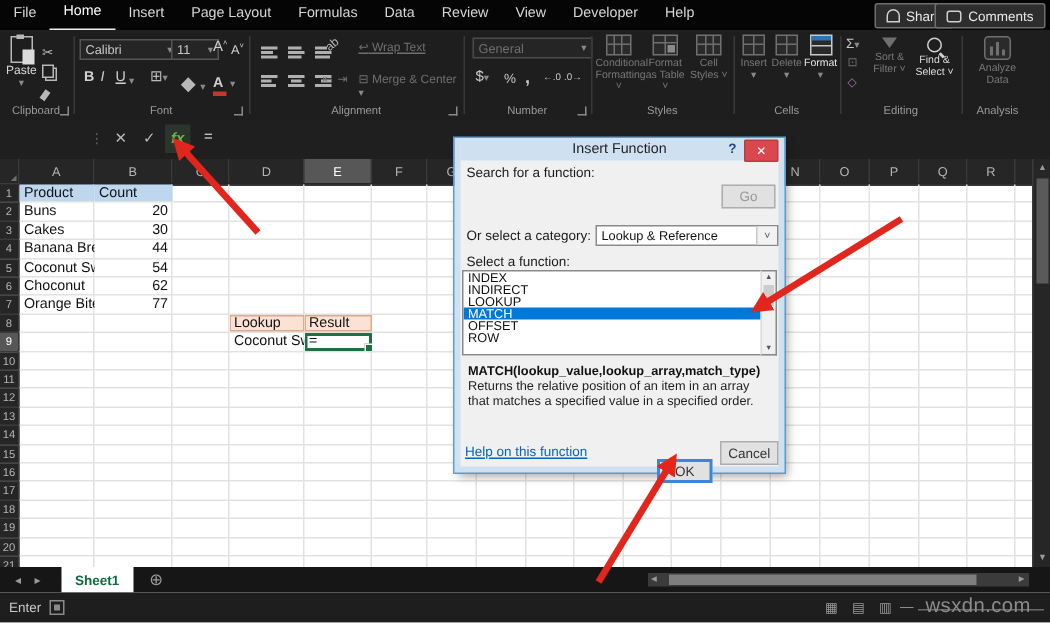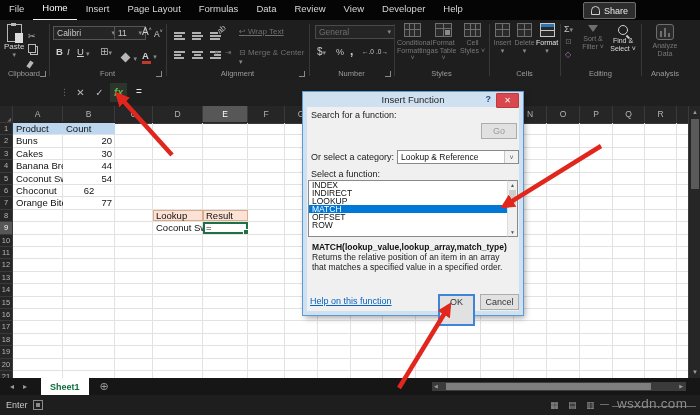--- a/index.html
+++ b/index.html
@@ -100,20 +100,24 @@
         <div class="rtab">Formulas</div>
         <div class="rtab">Data</div>
         <div class="rtab">Review</div>
         <div class="rtab">View</div>
         <div class="rtab">Developer</div>
         <div class="rtab">Help</div>
       </div>
     <div class="topbtn abs" style="right:64px;top:2px;">
       <span style="display:inline-block;width:7px;height:7px;border:1px solid #cfcfcf;border-radius:50% 50% 0 0;"></span>
       <span>Share</span>
+    </div>
+    <div class="topbtn abs" style="right:3px;top:2px;">
+      <span style="display:inline-block;width:8px;height:6px;border:1px solid #cfcfcf;border-radius:2px;"></span>
+      <span>Comments</span>
     </div>
   </div>
 
   <div class="abs ribbon">
 
     <div class="rgroup" style="left:0;width:48px;">
       <div class="abs" style="left:4px;top:4px;text-align:center;">
         <div style="width:13px;height:16px;border:1px solid #b8b8b8;margin:0 auto;position:relative;">
           <i style="position:absolute;left:3px;top:-2px;width:5px;height:3px;background:#b8b8b8;"></i>
           <i style="position:absolute;right:-2px;bottom:-2px;width:8px;height:10px;background:#dcdcdc;"></i>
@@ -387,21 +391,21 @@
       <div class="cell fill-blue" style="left: 63px; top: 17px; width: 46px; height: 11.4px;">Count</div>
       <div class="cell" style="left: 13px; top: 29.4px; width: 44px; height: 11.4px;">Buns</div>
       <div class="cell" style="left: 63px; top: 29.4px; width: 46px; height: 11.4px; text-align: right;">20</div>
       <div class="cell" style="left: 13px; top: 41.8px; width: 44px; height: 11.4px;">Cakes</div>
       <div class="cell" style="left: 63px; top: 41.8px; width: 46px; height: 11.4px; text-align: right;">30</div>
       <div class="cell" style="left: 13px; top: 54.2px; width: 44px; height: 11.4px;">Banana Bread</div>
       <div class="cell" style="left: 63px; top: 54.2px; width: 46px; height: 11.4px; text-align: right;">44</div>
       <div class="cell" style="left: 13px; top: 66.6px; width: 44px; height: 11.4px;">Coconut Swirl</div>
       <div class="cell" style="left: 63px; top: 66.6px; width: 46px; height: 11.4px; text-align: right;">54</div>
       <div class="cell" style="left: 13px; top: 79px; width: 44px; height: 11.4px;">Choconut</div>
-      <div class="cell" style="left: 63px; top: 79px; width: 46px; height: 11.4px; text-align: center;">62</div>
+      <div class="cell" style="left: 63px; top: 79px; width: 46px; height: 11.4px; text-align: right;">62</div>
       <div class="cell" style="left: 13px; top: 91.4px; width: 44px; height: 11.4px;">Orange Bites</div>
       <div class="cell" style="left: 63px; top: 91.4px; width: 46px; height: 11.4px; text-align: right;">77</div>
       <div class="cell fill-peach" style="left: 153px; top: 103.8px; width: 44px; height: 11.4px;">Lookup</div>
       <div class="cell fill-peach" style="left: 203px; top: 103.8px; width: 39px; height: 11.4px;">Result</div>
       <div class="cell" style="left: 153px; top: 116.2px; width: 44px; height: 11.4px;">Coconut Swirl</div>
       <div class="cell selcell" style="left: 203px; top: 116.2px; width: 39px; height: 11.4px;">=<span class="handle"></span></div>
     </div>
 
   <div class="abs vscroll">
     <div class="abs" style="left:0;top:0;width:12px;height:12px;color:#9a9a9a;font-size:6px;text-align:center;line-height:12px;">▲</div>
@@ -435,21 +439,21 @@
     <div class="lscroll">
       <span class="ar" style="top:0;">▲</span>
       <span class="lthumb"></span>
       <span class="ar" style="bottom:0;">▼</span>
     </div>
 
     <div class="dsig">MATCH(lookup_value,lookup_array,match_type)</div>
     <div class="ddesc">Returns the relative position of an item in an array that matches a specified value in a specified order.</div>
 
     <div class="dlink">Help on this function</div>
-    <div class="dbtn def" style="left:131px;top:198px;width:37px;height:32px;line-height:12px;">OK</div>
+    <div class="dbtn def" style="left:131px;top:210px;width:37px;height:16px;line-height:12px;">OK</div>
     <div class="dbtn" style="left:173px;top:198px;width:39px;height:16px;line-height:14px;">Cancel</div>
   </div>
 
   <div class="abs sheettabs">
     <span style="color:#9a9a9a;font-size:8px;margin-left:10px;">◂</span>
     <span style="color:#9a9a9a;font-size:8px;margin-left:9px;">▸</span>
     <div class="sheettab" style="margin-left:14px;">Sheet1</div>
     <span style="color:#9a9a9a;font-size:11px;margin-left:11px;">⊕</span>
     <span style="color:#666;font-size:9px;margin-left:auto;margin-right:258px;">⋮</span>
     <div class="hscroll">

